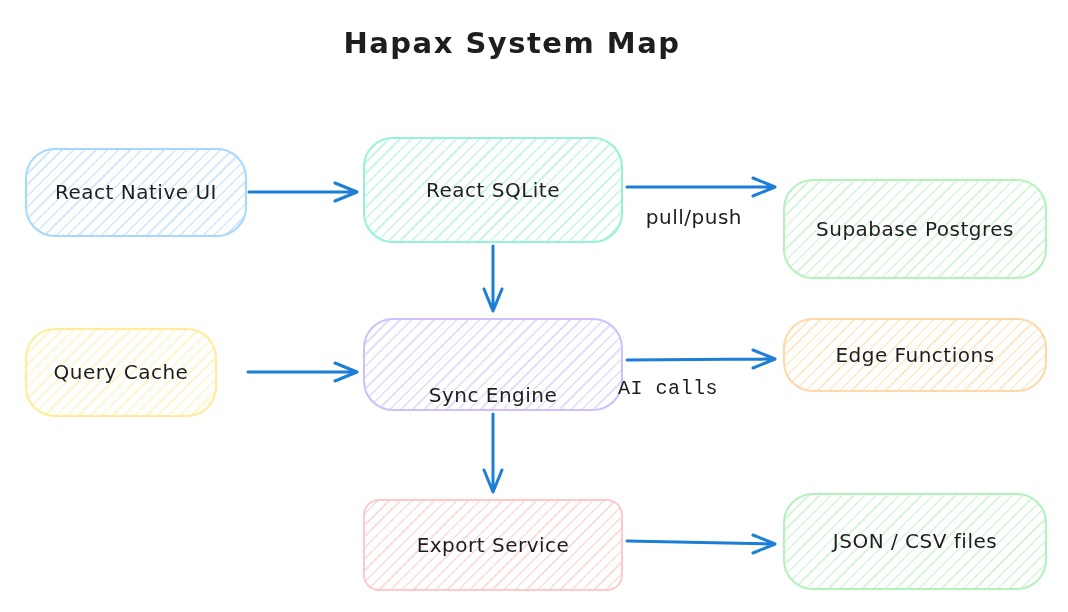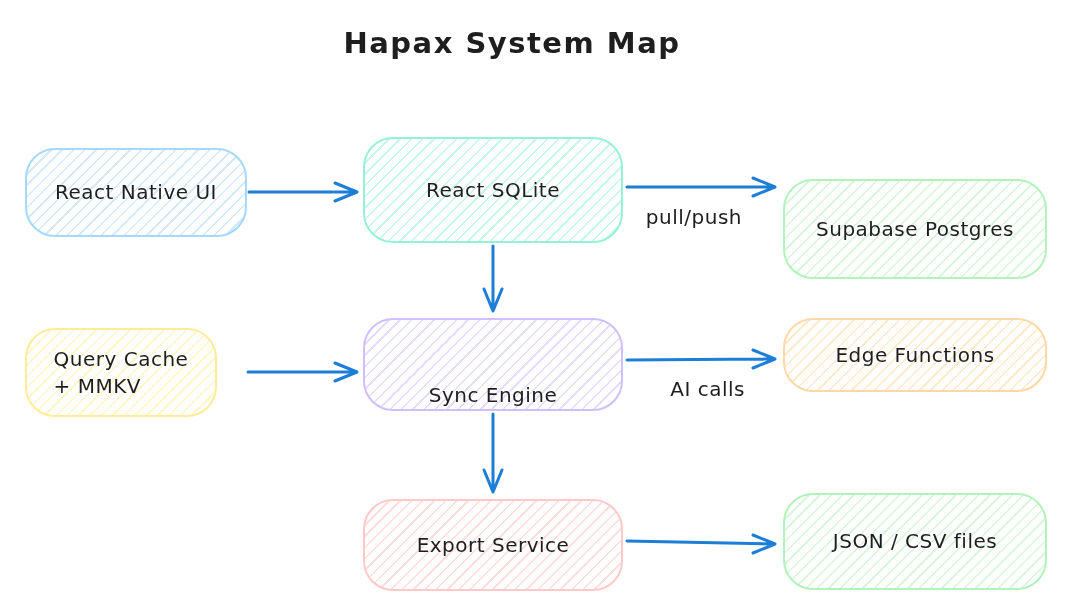--- a/index.html
+++ b/index.html
@@ -42,21 +42,21 @@
     line-height: 27px;
   }
   .node .lines { text-align: left; }
   .node .center { text-align: center; }
   .n-react  { left: 25px;  top: 148px; width: 222px; height: 89px; }
   .n-sqlite { left: 363px; top: 137px; width: 260px; height: 106px; }
   .n-supa   { left: 783px; top: 138px; width: 264px; height: 100px; margin-top: 41px; }
   .n-cache  { left: 25px;  top: 328px; width: 192px; height: 89px; }
   .n-sync   { left: 363px; top: 318px; width: 260px; height: 93px; align-items: flex-end; }
   .n-edge   { left: 783px; top: 318px; width: 264px; height: 74px; }
-  .n-export { left: 363px; top: 499px; width: 260px; height: 92px; }
+  .n-export { left: 363px; top: 499px; width: 260px; height: 92px; border-radius: 16px; }
   .n-json   { left: 783px; top: 493px; width: 264px; height: 97px; justify-content: center; }
   #arrows {
     position: absolute;
     left: 0; top: 0;
     width: 1068px; height: 612px;
     pointer-events: none;
   }
   .arrow {
     stroke: var(--arrow);
     stroke-width: 3;
@@ -66,21 +66,21 @@
   }
   .edge-label {
     position: absolute;
     width: 110px;
     text-align: right;
     font-size: 20px;
     letter-spacing: 0.5px;
     color: var(--ink);
   }
   .l-pullpush { left: 632px; top: 205px; }
-  .l-aicalls  { left: 635px; top: 377px; }
+  .l-aicalls  { left: 608px; top: 377px; font-family: Liberation Mono, monospace; }
 </style>
 </head>
 <body>
 
 <div id="canvas" style="--ink: #1e1e1e; --arrow: #1c7ed6;">
 
   <div class="title">Hapax System Map</div>
 
   <div class="node n-react" style="--border: #a5d8ff; --hatch: #d4eaff;">
     <div class="center">React Native UI</div>
@@ -92,21 +92,20 @@
     </div>
   </div>
 
   <div class="node n-supa" style="--border: #b2f2bb; --hatch: #d9f7dd;">
     <div class="center">Supabase Postgres</div>
   </div>
 
   <div class="node n-cache" style="--border: #ffec99; --hatch: #fff6cc;">
     <div class="lines">
       <div>Query Cache</div>
-      <div>+ MMKV</div>
     </div>
   </div>
 
   <div class="node n-sync" style="--border: #d0bfff; --hatch: #e6ddff;">
     <div class="center">Sync Engine</div>
   </div>
 
   <div class="node n-edge" style="--border: #ffd8a8; --hatch: #ffeacc;">
     <div class="center">Edge Functions</div>
   </div>

